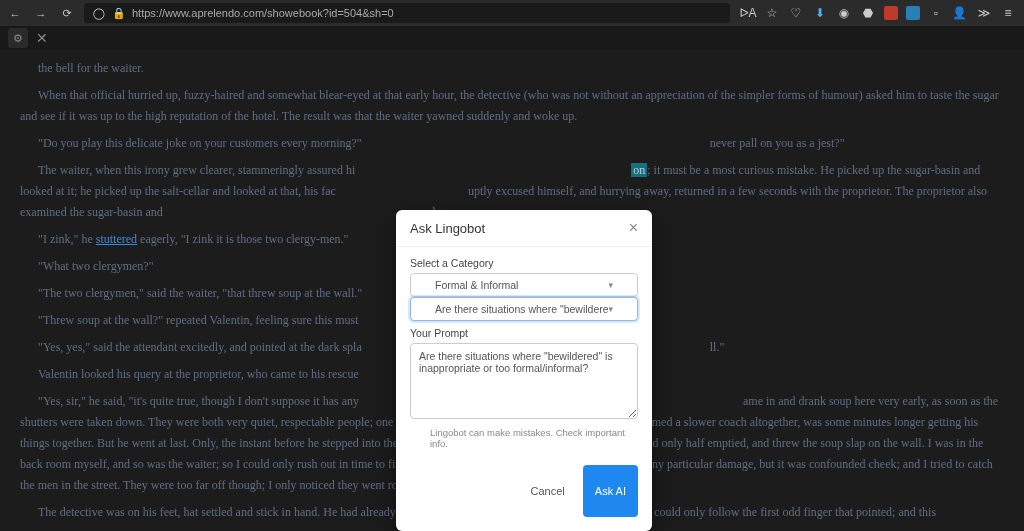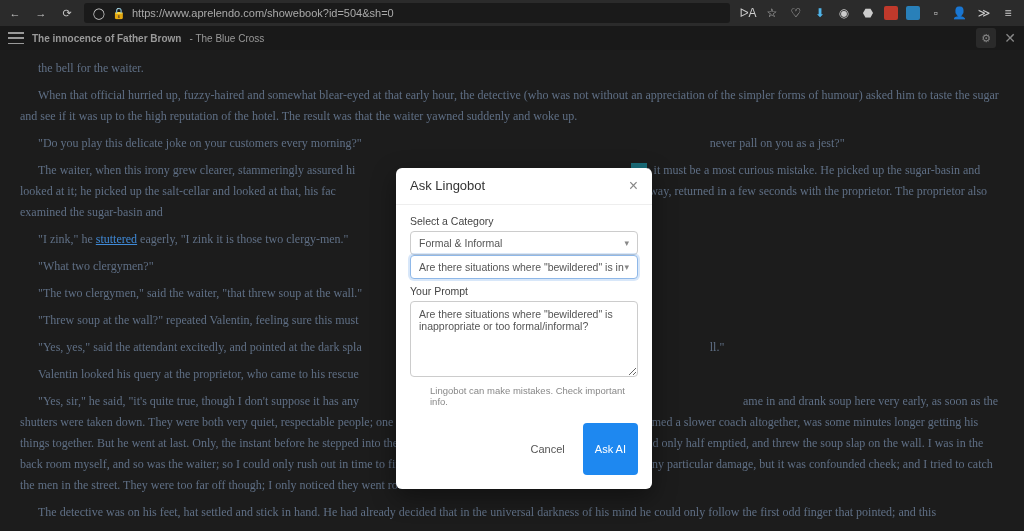--- a/index.html
+++ b/index.html
@@ -66,21 +66,21 @@
       color: #5f6f85;
     }
     .content p { margin-bottom: 6px; text-indent: 18px; }
     .highlight-teal { background: #1a6d7a; color: #b0d4dc; padding: 0 2px; }
     .link-word { color: #3f8ad8; text-decoration: underline; cursor: pointer; }
     
     .modal-overlay {
       position: absolute;
       top: 0; left: 0; right: 0; bottom: 0;
       display: flex;
-      align-items: center;
+      align-items: flex-end;
       justify-content: center;
       pointer-events: none;
       margin-left: 24px;
     }
     .modal {
       background: #fff;
       width: 256px;
       border-radius: 6px;
       margin-top: 125px;
       box-shadow: 0 8px 24px rgba(0,0,0,0.4);
@@ -97,21 +97,21 @@
     }
     .modal-title { font-size: 13px; font-weight: 500; color: #333; }
     .modal-close { cursor: pointer; color: #888; font-size: 16px; line-height: 1; }
     .modal-body { padding: 10px 14px 6px; }
     .modal-label { font-size: 10.5px; color: #444; margin-bottom: 4px; margin-top: 6px; }
     .modal-label:first-child { margin-top: 0; }
     .modal-select {
       width: 100%;
       border: 1px solid #ccc;
       border-radius: 4px;
-      padding: 5px 8px;
+      padding: 5px 24px;
       font-size: 10.5px;
       color: #555;
       background: #fff;
       display: flex;
       justify-content: space-between;
       align-items: center;
       cursor: pointer;
     }
     .modal-select.focused {
       border-color: #8fb8e8;
@@ -171,29 +171,20 @@
     <span class="right-icon red-box"></span>
     <span class="right-icon blue-box"></span>
     <span class="right-icon">▫</span>
     <span class="right-icon">👤</span>
     <span class="right-icon">≫</span>
     <span class="right-icon">≡</span>
   </div>
 </div>
 
 <div class="page-header">
-  <div class="page-header-left">
-    <div class="hamburger">
-        <span></span>
-        <span></span>
-        <span></span>
-      </div>
-    <span style="font-weight:600">The innocence of Father Brown</span>
-    <span>- The Blue Cross</span>
-  </div>
   <div class="page-header-right">
     <div class="gear-btn">
         <span style="font-size:11px;color:#888">⚙</span>
       </div>
     <span class="close-x">✕</span>
   </div>
 </div>
 
 <div class="content">
   <p>the bell for the waiter.</p>

